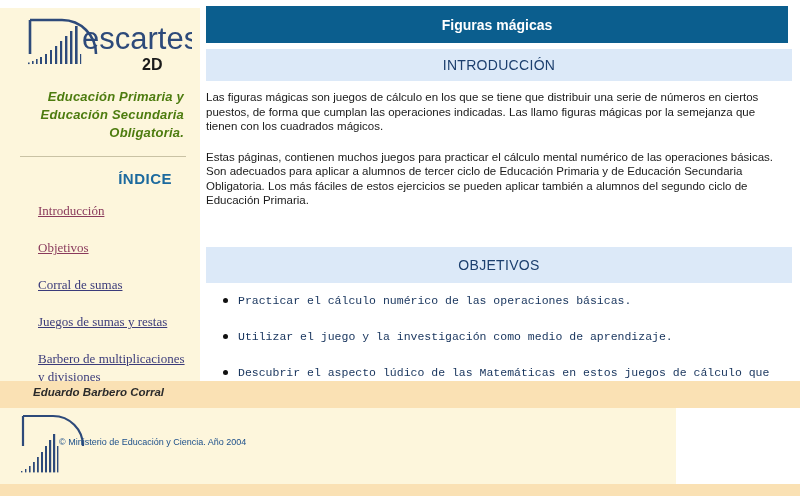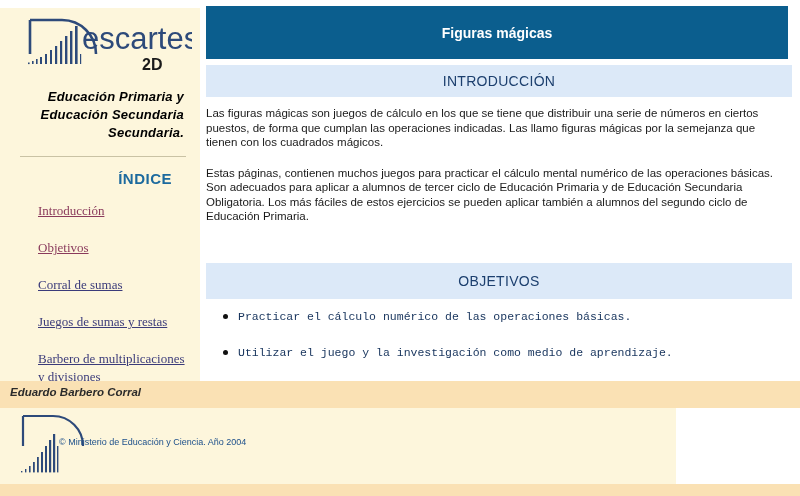--- a/index.html
+++ b/index.html
@@ -44,21 +44,21 @@
   .logo-svg { display: block; }
 
   .subtitle {
     margin: 12px 16px 0 14px;
     text-align: right;
     font-family: "Liberation Sans", sans-serif;
     font-style: italic;
     font-weight: bold;
     font-size: 13px;
     line-height: 18px;
-    color: #000000;
+    color: #4d7c0f;
     letter-spacing: 0.2px;
   }
 
   .divider {
     margin: 14px 14px 0 20px;
     height: 1px;
     background: #c9c2a4;
     border: 0;
   }
 
@@ -96,21 +96,21 @@
     left: 200px;
     top: 0;
     width: 600px;
     height: 381px;
     background: #ffffff;
     box-sizing: border-box;
   }
 
   .title-bar {
     margin: 6px 12px 0 6px;
-    height: 53px;
+    height: 37px;
     background: #0b5e8e;
     color: #ffffff;
     font-family: "Liberation Sans", sans-serif;
     font-weight: bold;
     font-size: 14px;
     display: flex;
     align-items: center;
     justify-content: center;
   }
 
@@ -177,21 +177,21 @@
   }
   .footer-band-top {
     position: absolute;
     left: 0; top: 0;
     width: 800px;
     height: 27px;
     background: #fae1b4;
   }
   .author {
     position: absolute;
-    left: 10px;
+    left: 33px;
     top: 5px;
     font-family: "Liberation Sans", sans-serif;
     font-style: italic;
     font-weight: bold;
     font-size: 11.5px;
     color: #2b2b2b;
   }
   .footer-mid {
     position: absolute;
     left: 0; top: 27px;
@@ -248,21 +248,21 @@
         </g>
 
         <text x="60" y="35" font-family="Liberation Sans, sans-serif" font-size="31" fill="#2d4a7a">escartes</text>
         <text x="120" y="56" font-family="Liberation Sans, sans-serif" font-size="16" font-weight="bold" fill="#1a1a1a">2D</text>
       </svg>
     </div>
 
     <div class="subtitle">
       <div>Educación Primaria y</div>
       <div>Educación Secundaria</div>
-      <div>Secundaria.</div>
+      <div>Obligatoria.</div>
     </div>
 
     <hr class="divider">
 
     <div class="indice-title">ÍNDICE</div>
 
     <ul class="index-list">
       <li>
         <a class="index-link visited">Introducción</a>
       </li>

